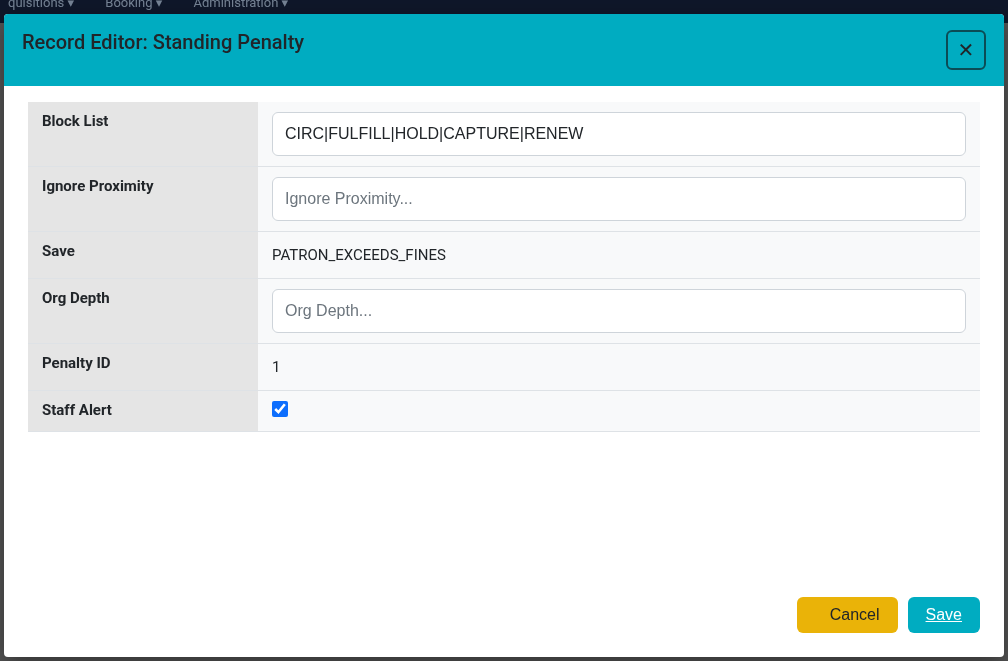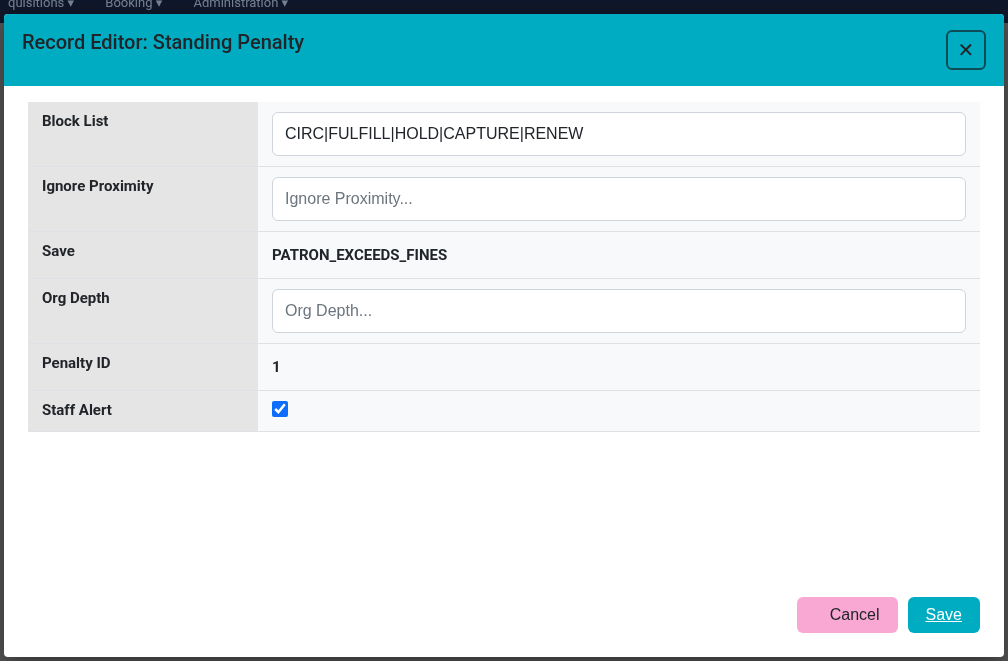--- a/index.html
+++ b/index.html
@@ -79,21 +79,20 @@
     border: 1px solid #ced4da;
     border-radius: 6px;
     background: #fff;
     color: #212529;
   }
   .text-input::placeholder { color: #6c757d; }
   .readonly-value {
     padding: 4px 0;
     font-size: 15px;
     color: #212529;
-    font-weight: bold;
   }
   .translate-btn {
     margin-top: 14px;
     width: 54px; height: 46px;
     border: 1px solid #00acc1;
     border-radius: 6px;
     background: #fff;
     display: flex; align-items: center; justify-content: center;
     cursor: pointer;
   }
@@ -109,21 +108,21 @@
     justify-content: flex-end;
     gap: 10px;
   }
   .btn {
     padding: 9px 18px;
     border: none;
     border-radius: 6px;
     font-size: 16px;
     cursor: pointer;
   }
-  .btn-warning { background: #f9a8d4; color: #212529; padding-left: 33px; }
+  .btn-warning { background: #eab308; color: #212529; padding-left: 33px; }
   .btn-info { background: #00acc1; color: #fff; text-decoration: underline; }
 </style>
 </head>
 <body>
 
 <div class="backdrop">
   <div class="bg-nav">
     <span>quisitions ▾</span>
     <span>Booking ▾</span>
     <span>Administration ▾</span>

